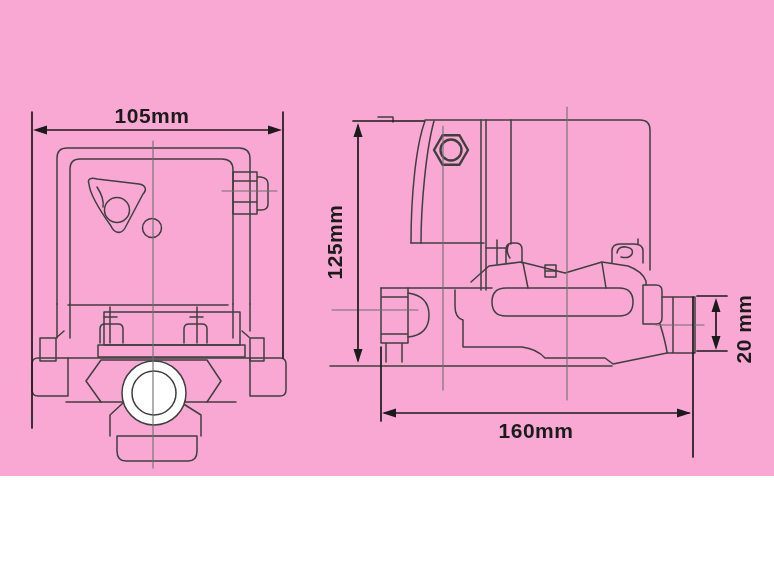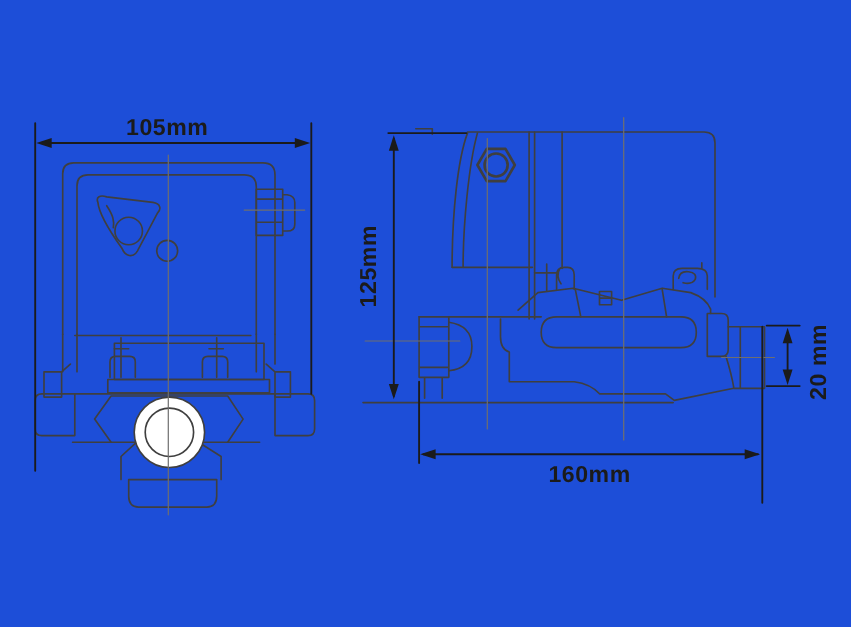--- a/index.html
+++ b/index.html
@@ -1,19 +1,19 @@
 <!DOCTYPE html>
 <html><head>
 <meta charset="utf-8">
 <style>
   html,body{margin:0;padding:0;background:#ffffff;}
   .canvas{
     position:relative;
-    width:774px;height:570px;
-    background:#1d4ed8;
+    width:774px;height:476px;
+    background:#f9a8d4;
     overflow:hidden;
     font-family:"Liberation Sans", sans-serif;
   }
   svg{display:block;}
   .draw{stroke:#3f3f3f;stroke-width:1.5;fill:none;stroke-linecap:round;stroke-linejoin:round;}
   .draw2{stroke:#3f3f3f;stroke-width:2.4;fill:none;stroke-linecap:round;stroke-linejoin:round;}
   .thin{stroke:#6f6f6f;stroke-width:1.1;fill:none;stroke-linecap:round;}
   .whitefill{fill:#ffffff;}
   .dimline{stroke:#1b1b1b;stroke-width:1.7;fill:none;stroke-linecap:round;}
   .dimhead{fill:#1b1b1b;stroke:none;}

